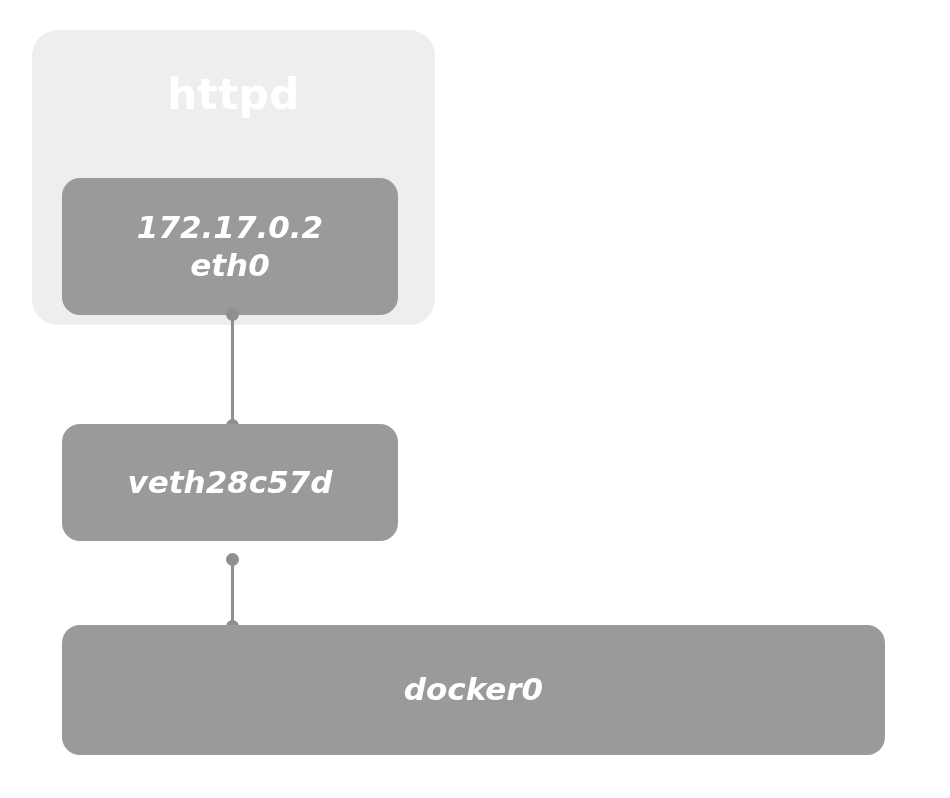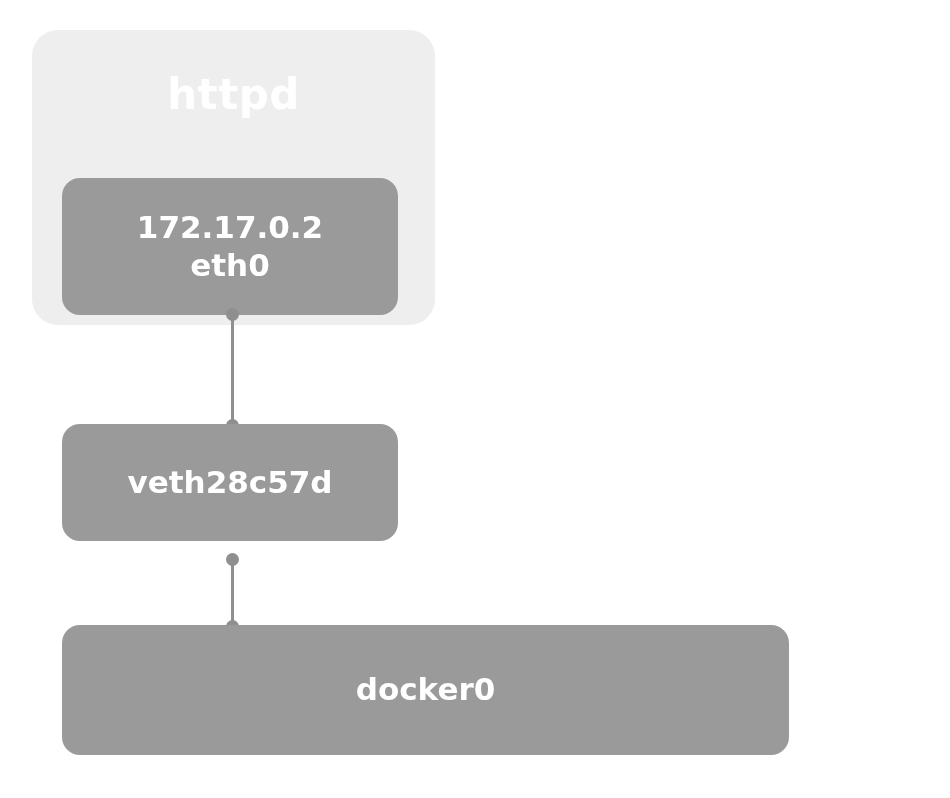--- a/index.html
+++ b/index.html
@@ -54,40 +54,41 @@
     align-items: center;
     justify-content: center;
     color: #ffffff;
     font-weight: bold;
     text-align: center;
     line-height: 1.22;
   }
   .node .line {
     display: block;
     white-space: nowrap;
+    font-style: italic;
   }
 
   #eth0-node {
     left: 62px;
     top: 178px;
     width: 336px;
     height: 137px;
     font-size: 31px;
   }
   #veth-node {
     left: 62px;
     top: 424px;
     width: 336px;
     height: 117px;
     font-size: 31px;
   }
   #docker0-node {
     left: 62px;
     top: 625px;
-    width: 727px;
+    width: 823px;
     height: 130px;
     font-size: 31px;
   }
 
   
   .edge {
     position: absolute;
     width: 3px;
     background: #8f8f8f;
   }

